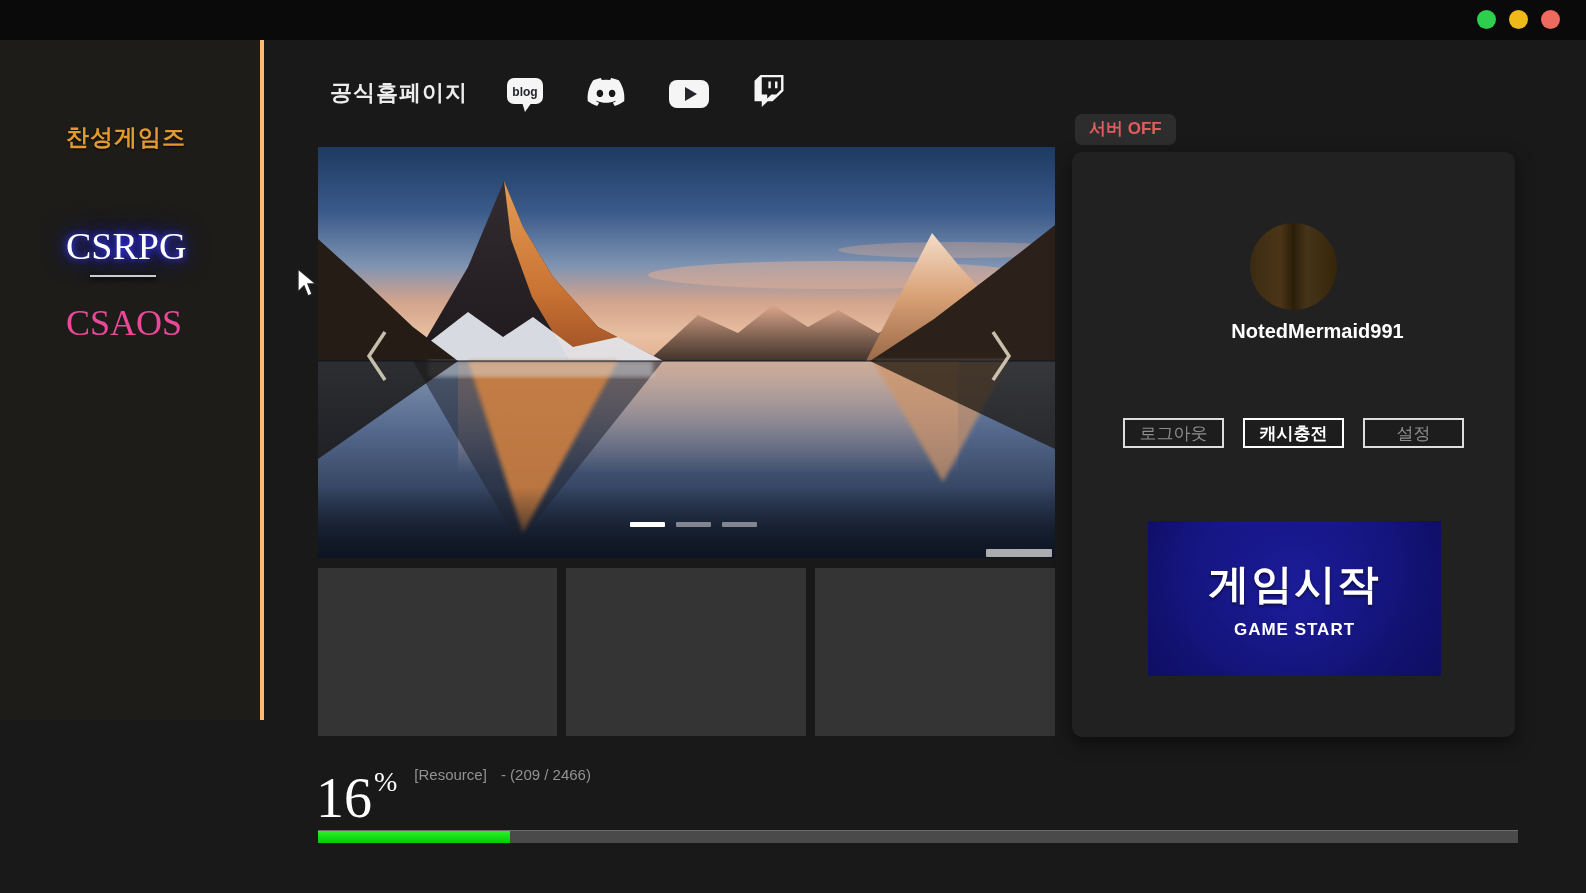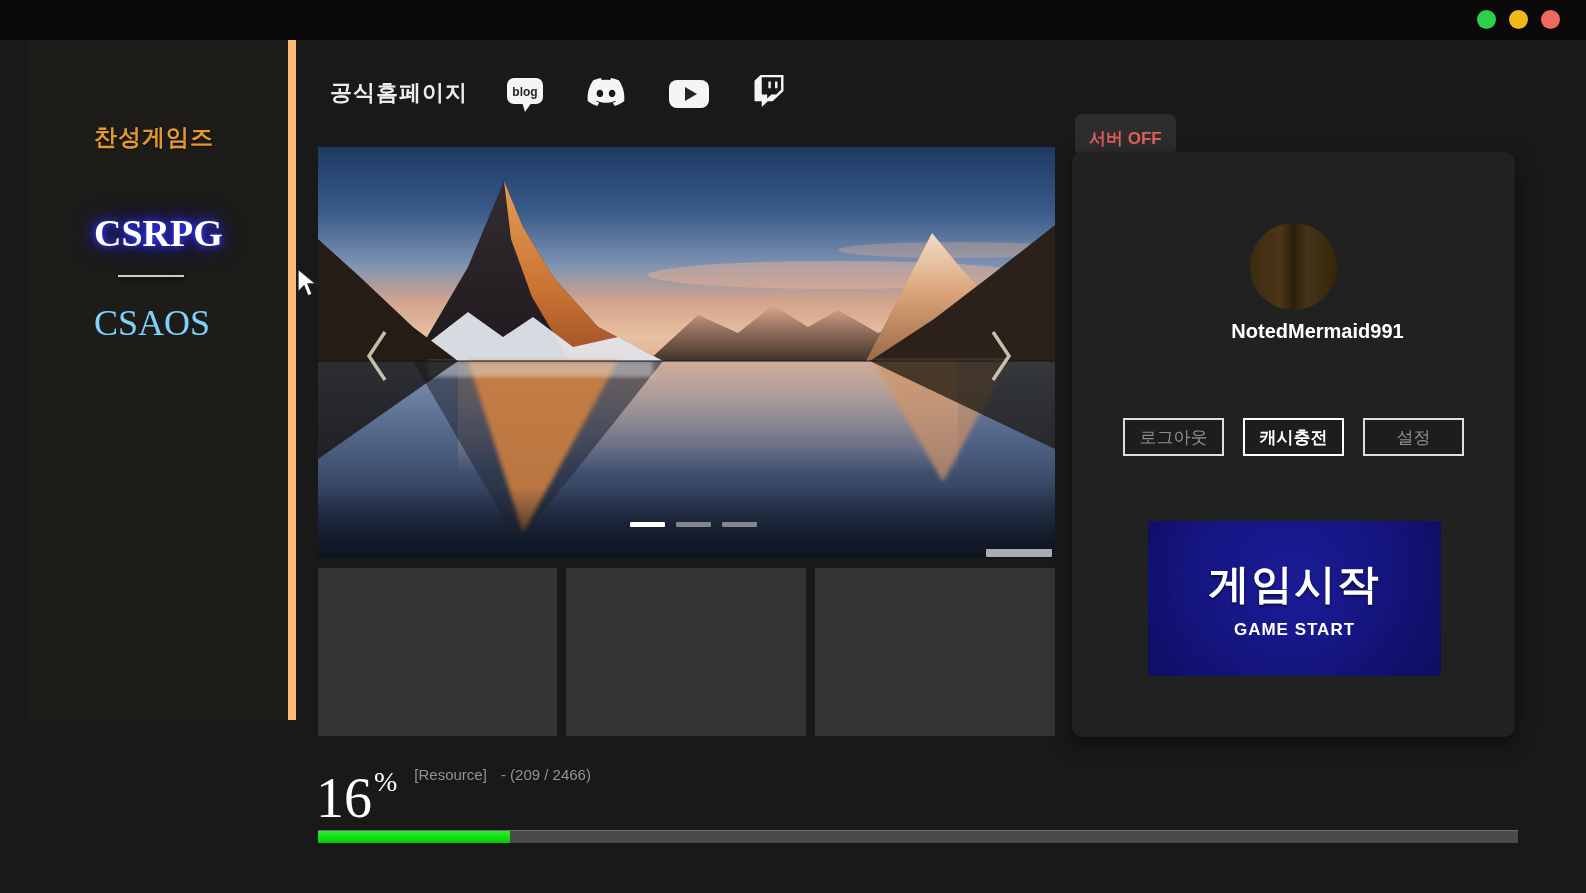--- a/index.html
+++ b/index.html
@@ -8,28 +8,28 @@
        -webkit-font-smoothing:antialiased;}
   
   .titlebar{position:absolute;left:0;top:0;width:1586px;height:40px;background:#0a0a0a;}
   .traffic{position:absolute;right:26px;top:10px;display:flex;gap:13px;}
   .tl{width:19px;height:19px;border-radius:50%;}
   .tl.green{background:#2fcf4e;}
   .tl.yellow{background:#f0b91a;}
   .tl.red{background:#ef6a5e;}
   
   .sidebar{position:absolute;left:0;top:40px;width:260px;height:680px;
-           background:#1d1c19;border-right:8px solid #fdba74;margin-left:28px;}
+           background:#1d1c19;border-right:4px solid #fdba74;}
   .brand{position:absolute;left:66px;top:82px;font-family:"Liberation Serif","DejaVu Serif",serif;
          font-size:23px;font-weight:bold;letter-spacing:1px;color:#e29a2e;
          text-shadow:0 1px 2px rgba(0,0,0,.8);}
   .side-item{position:absolute;left:66px;font-family:"Liberation Serif","DejaVu Serif",serif;
-             color:#7dd3fc;cursor:pointer;}
-  .side-item.active{top:171px;font-size:38px;color:#ffffff;
-      text-shadow:0 0 6px #3a3aff,0 0 14px #2525e0,0 0 26px #1b1bb0;font-weight:bold;}
+             color:#ec4899;cursor:pointer;}
+  .side-item.active{top:184px;font-size:38px;color:#ffffff;
+      text-shadow:0 0 6px #3a3aff,0 0 14px #2525e0,0 0 26px #1b1bb0;}
   .side-item.inactive{top:262px;font-size:36px;}
   .side-divider{position:absolute;left:90px;top:235px;width:66px;height:2px;
                 background:#cccccc;box-shadow:0 2px 4px rgba(0,0,0,.9);}
   
   .home-link{position:absolute;left:330px;top:78px;font-size:22px;font-weight:bold;
              color:#ededed;letter-spacing:1px;cursor:pointer;}
   .navicon{position:absolute;cursor:pointer;}
   
   .carousel{position:absolute;left:318px;top:147px;width:737px;height:411px;
             overflow:hidden;background:#0d1420;cursor:pointer;}
@@ -40,34 +40,34 @@
   .dot{width:35px;height:5px;border-radius:1px;background:rgba(255,255,255,.45);cursor:pointer;}
   .dot.active{background:#ffffff;}
   .watermark{position:absolute;left:986px;top:549px;width:66px;height:8px;
              background:rgba(210,210,210,.8);border-radius:1px;}
   
   .thumb{position:absolute;top:568px;width:239px;height:168px;background:#343434;cursor:pointer;}
   .thumb.t1{left:318px;}
   .thumb.t2{left:566px;width:240px;}
   .thumb.t3{left:815px;width:240px;}
   
-  .server-badge{position:absolute;left:1075px;top:114px;padding:13px 14px 5px 14px;
+  .server-badge{position:absolute;left:1075px;top:114px;padding:3px 14px 5px 14px;
                 background:#2e2d2d;border-radius:7px;color:#e25c5c;
                 font-size:17px;font-weight:bold;}
   .panel{position:absolute;left:1072px;top:152px;width:443px;height:585px;
          background:#212121;border-radius:10px;box-shadow:0 6px 18px rgba(0,0,0,.5);}
   .avatar{position:absolute;left:178px;top:71px;width:87px;height:87px;border-radius:50%;
           background:linear-gradient(90deg,#3c2b11 0%,#4c3517 35%,#2b1e08 50%,#463419 65%,#362609 100%);}
   .username{position:absolute;left:0;top:168px;width:100%;text-align:center;
             font-size:20px;font-weight:bold;color:#ffffff;padding-left:24px;}
   .uuid{position:absolute;left:0;top:206px;width:100%;text-align:center;
         font-size:17px;color:#cfcfcf;letter-spacing:.3px;}
   .acct-buttons{position:absolute;left:0;top:266px;width:100%;display:flex;
                 justify-content:center;gap:19px;}
-  .acct-btn{width:101px;height:38px;box-sizing:border-box;border:2px solid #dedede;
+  .acct-btn{width:101px;height:30px;box-sizing:border-box;border:2px solid #dedede;
             background:#1d1d1d;font-size:17px;color:#8f8f8f;cursor:pointer;
             display:flex;align-items:center;justify-content:center;
             font-family:"Liberation Sans","DejaVu Sans",sans-serif;}
   .acct-btn.bright{color:#ffffff;font-weight:bold;border-color:#ffffff;}
   .start-btn{position:absolute;left:76px;top:369px;width:293px;height:155px;border:none;
              background:radial-gradient(circle at 50% 45%, #1c1c9a 0%, #14148083 60%, #0e0e62 100%),
                         linear-gradient(160deg,#1a1a92,#0f0f60);
              background-color:#14147e;cursor:pointer;display:flex;flex-direction:column;
              align-items:center;justify-content:center;gap:8px;}
   .start-title{font-size:41px;font-weight:bold;color:#ffffff;letter-spacing:2px;

